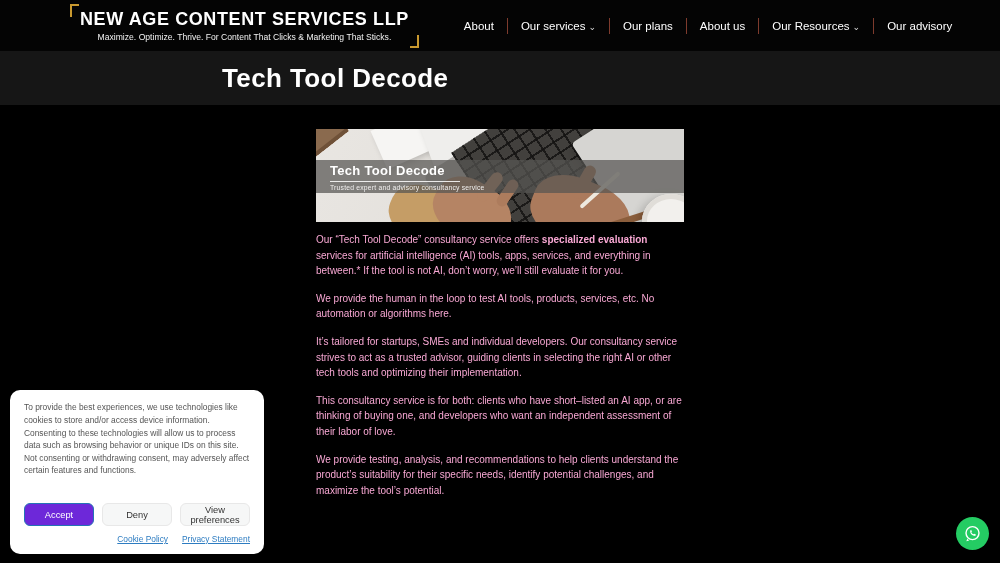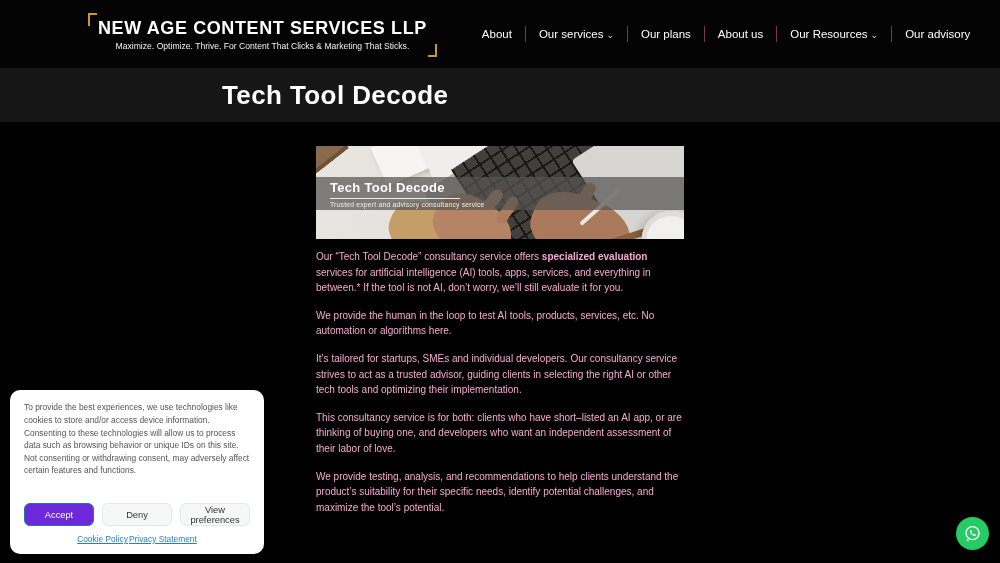--- a/index.html
+++ b/index.html
@@ -1,19 +1,19 @@
 <!DOCTYPE html>
 <html><head>
 <meta charset="utf-8">
 <style>
   * { margin:0; padding:0; box-sizing:border-box; }
   html,body { width:1000px; height:563px; overflow:hidden; background:#000; font-family:"Liberation Sans", sans-serif; }
 
   
-  .site-header { height:68px; background:#040404; display:flex; align-items:center; padding-left:88px; }
+  .site-header { height:51px; background:#040404; display:flex; align-items:center; padding-left:70px; }
   .logo { position:relative; color:#fff; padding:4px 10px; }
   .logo-title { font-size:18px; font-weight:bold; letter-spacing:.6px; white-space:nowrap; }
   .logo-tagline { font-size:8.6px; margin-top:2px; text-align:center; white-space:nowrap; color:#f2f2f2; }
   .bracket-tl { position:absolute; left:0; top:-1px; width:9px; height:13px; border-left:2px solid #c9992f; border-top:2px solid #c9992f; }
   .bracket-br { position:absolute; right:0; bottom:-2px; width:9px; height:13px; border-right:2px solid #c9992f; border-bottom:2px solid #c9992f; }
 
   nav.main-nav { display:flex; align-items:center; margin-left:32px; }
   .nav-item { color:#fff; font-size:11.5px; text-decoration:none; padding:0 13px; white-space:nowrap; cursor:pointer; }
   .nav-caret { font-size:9px; margin-left:3px; color:#ddd; }
   .nav-sep { width:1px; height:16px; background:#7e3b2d; }
@@ -54,21 +54,21 @@
 
   
   .cookie-dialog { position:fixed; left:10px; bottom:9px; width:254px; background:#fff; border-radius:10px; padding:11px 14px 10px 14px; box-shadow:0 4px 18px rgba(0,0,0,.55); }
   .cookie-head { position:relative; text-align:center; margin-bottom:8px; }
   .cookie-title { font-size:11px; font-weight:bold; color:#3c3c3c; }
   .cookie-close { position:absolute; right:-2px; top:-1px; font-size:11px; font-weight:bold; color:#222; cursor:pointer; line-height:1; }
   .cookie-body { font-size:8.4px; line-height:1.5; color:#555; margin-bottom:26px; }
   .cookie-buttons { display:flex; gap:8px; margin-bottom:8px; }
   .cookie-btn { flex:1; height:23px; border-radius:6px; font-size:9.3px; display:flex; align-items:center; justify-content:center; cursor:pointer; border:1px solid #e8e8e8; background:#f6f7f7; color:#333; font-family:"Liberation Sans",sans-serif; }
   .cookie-btn.accept { background:#6d28d9; border-color:#2473b6; color:#fff; }
-  .cookie-links { display:flex; justify-content:center; gap:1px; }
+  .cookie-links { display:flex; justify-content:flex-end; gap:14px; }
   .cookie-link { font-size:8.4px; color:#2d7cc1; text-decoration:underline; cursor:pointer; }
 
   
   .whatsapp-fab { position:fixed; right:11px; bottom:13px; width:33px; height:33px; border-radius:50%; background:#24cc63; display:flex; align-items:center; justify-content:center; cursor:pointer; box-shadow:0 2px 6px rgba(0,0,0,.5); }
 </style>
 </head>
 <body>
 
 <header class="site-header">
   <div class="logo">

